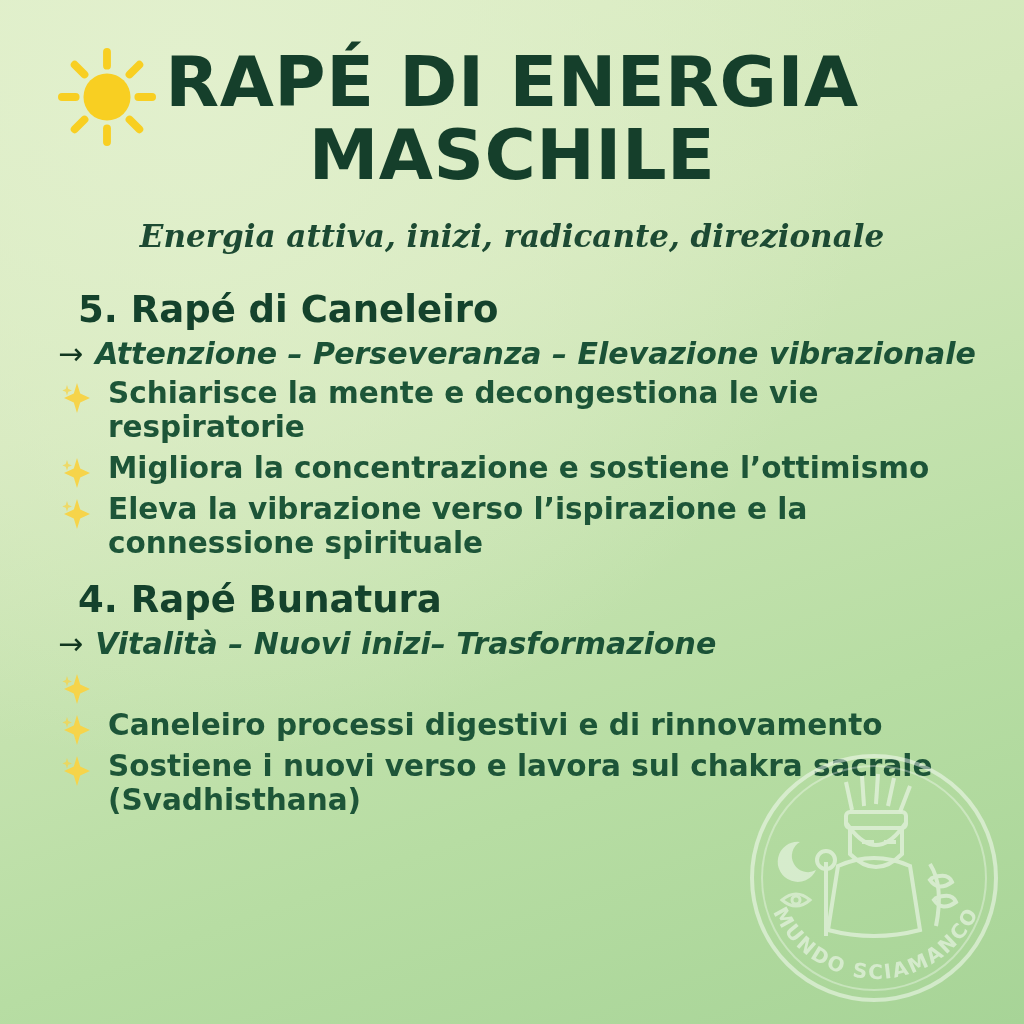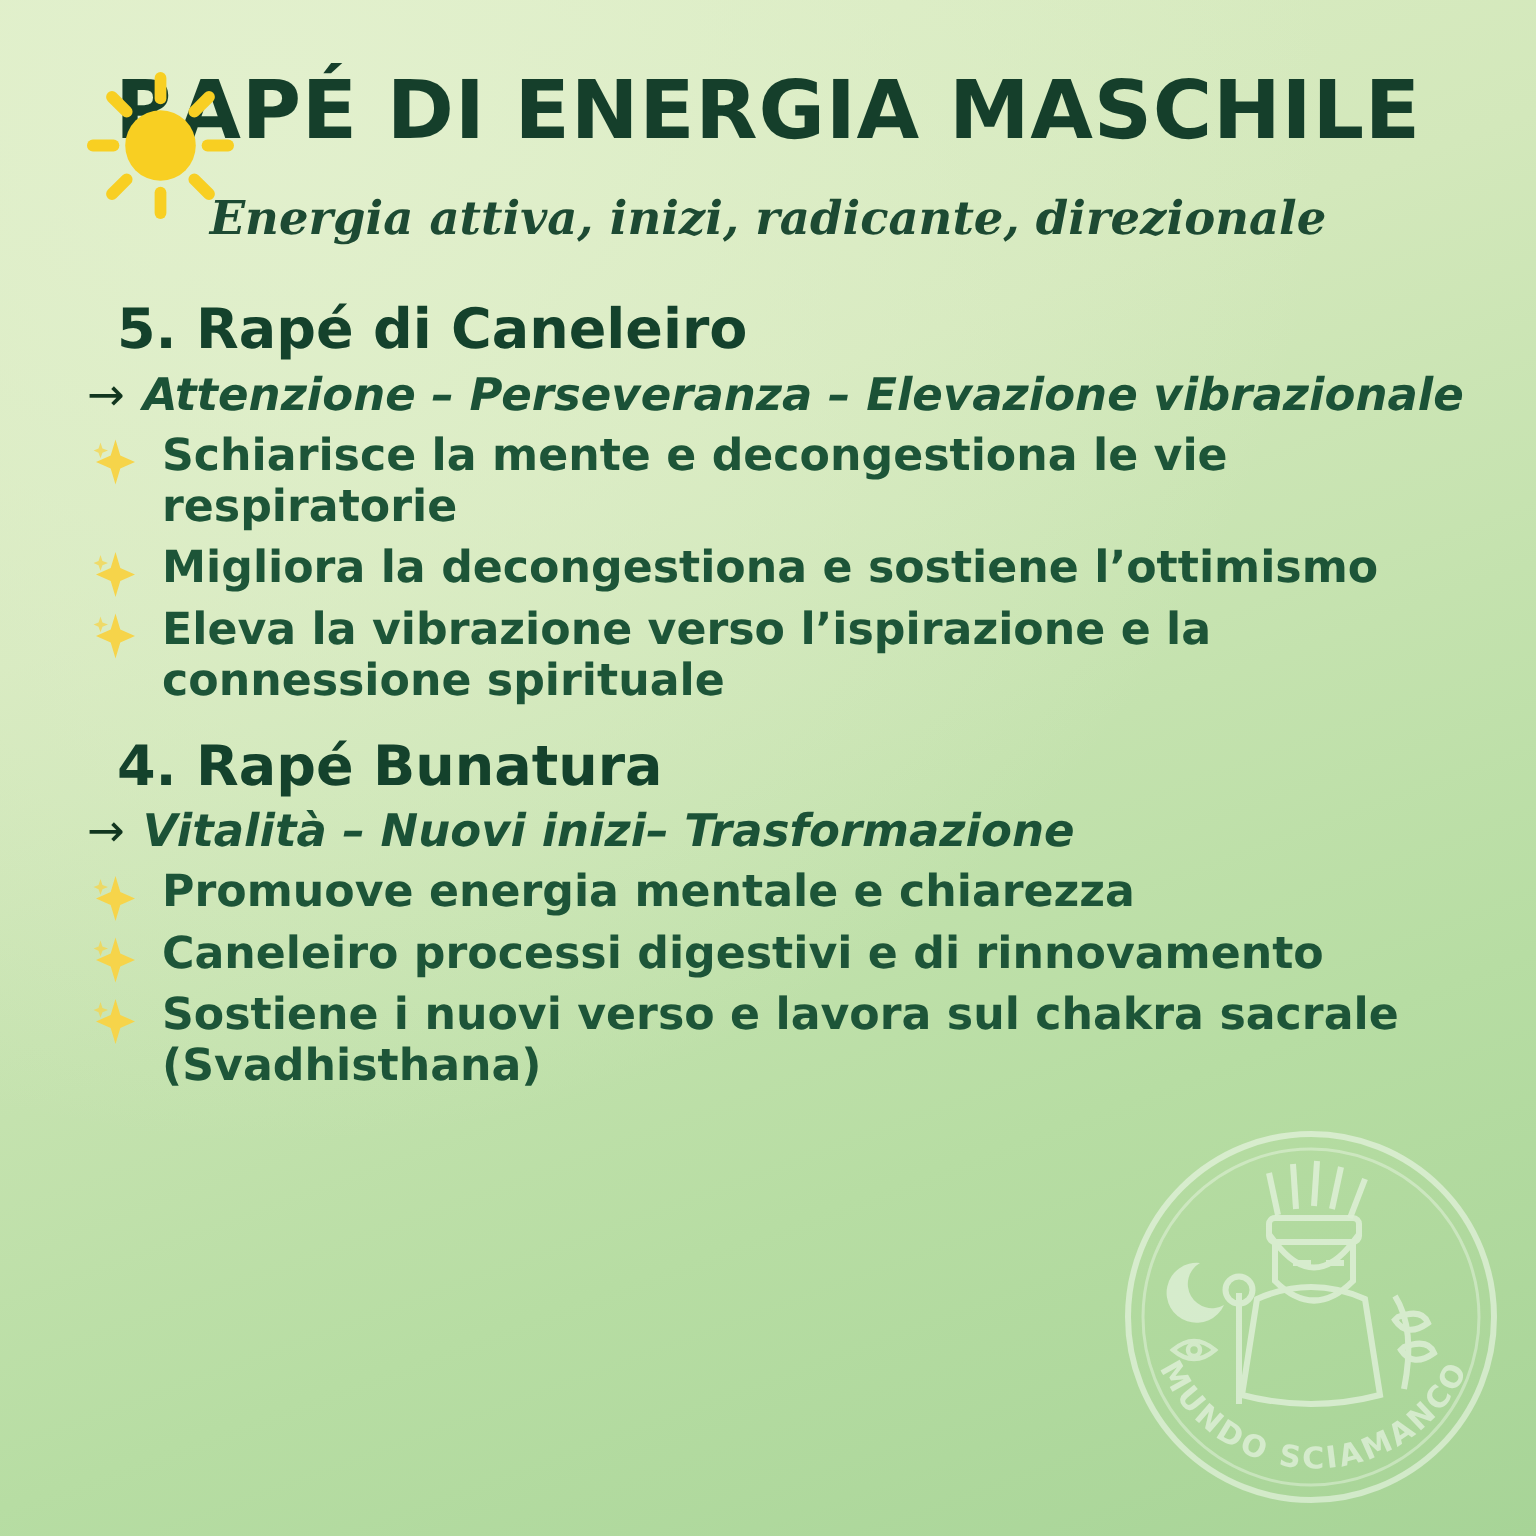--- a/index.html
+++ b/index.html
@@ -27,21 +27,21 @@
   
   .header {
     position: relative;
     padding: 46px 40px 0 40px;
     text-align: center;
   }
   .title {
     margin: 0;
     font-family: "DejaVu Sans", sans-serif;
     font-weight: 700;
-    font-size: 54px;
+    font-size: 70px;
     line-height: 1.04;
     letter-spacing: 0.5px;
     color: #153f2b;
     text-transform: uppercase;
   }
   .sun-icon {
     position: absolute;
     left: 58px;
     top: 48px;
     width: 98px;
@@ -172,21 +172,21 @@
             <path d="M15 2 L18.2 12.6 L28 17 L18.2 21.4 L15 32 L11.8 21.4 L2 17 L11.8 12.6 Z" fill="#f6d44a"></path>
             <path d="M5 4 L6.3 8 L10 9.4 L6.3 10.8 L5 14.5 L3.7 10.8 L0.4 9.4 L3.7 8 Z" fill="#f6d44a" opacity="0.75"></path>
           </svg>
           <span class="bullet-text">Schiarisce la mente e decongestiona le vie respiratorie</span>
         </li>
         <li>
           <svg class="spark-icon" viewBox="0 0 30 34">
             <path d="M15 2 L18.2 12.6 L28 17 L18.2 21.4 L15 32 L11.8 21.4 L2 17 L11.8 12.6 Z" fill="#f6d44a"></path>
             <path d="M5 4 L6.3 8 L10 9.4 L6.3 10.8 L5 14.5 L3.7 10.8 L0.4 9.4 L3.7 8 Z" fill="#f6d44a" opacity="0.75"></path>
           </svg>
-          <span class="bullet-text">Migliora la decongestiona e sostiene l’ottimismo</span>
+          <span class="bullet-text">Migliora la concentrazione e sostiene l’ottimismo</span>
         </li>
         <li>
           <svg class="spark-icon" viewBox="0 0 30 34">
             <path d="M15 2 L18.2 12.6 L28 17 L18.2 21.4 L15 32 L11.8 21.4 L2 17 L11.8 12.6 Z" fill="#f6d44a"></path>
             <path d="M5 4 L6.3 8 L10 9.4 L6.3 10.8 L5 14.5 L3.7 10.8 L0.4 9.4 L3.7 8 Z" fill="#f6d44a" opacity="0.75"></path>
           </svg>
           <span class="bullet-text">Eleva la vibrazione verso l’ispirazione e la connessione spirituale</span>
         </li>
       </ul>
     </div>
@@ -198,21 +198,20 @@
         <span class="arrow-icon">→</span>
         <span class="keyline-text">Vitalità – Nuovi inizi– Trasformazione</span>
       </div>
 
       <ul class="bullets">
         <li>
           <svg class="spark-icon" viewBox="0 0 30 34">
             <path d="M15 2 L18.2 12.6 L28 17 L18.2 21.4 L15 32 L11.8 21.4 L2 17 L11.8 12.6 Z" fill="#f6d44a"></path>
             <path d="M5 4 L6.3 8 L10 9.4 L6.3 10.8 L5 14.5 L3.7 10.8 L0.4 9.4 L3.7 8 Z" fill="#f6d44a" opacity="0.75"></path>
           </svg>
-          <span class="bullet-text">Promuove energia mentale e chiarezza</span>
         </li>
         <li>
           <svg class="spark-icon" viewBox="0 0 30 34">
             <path d="M15 2 L18.2 12.6 L28 17 L18.2 21.4 L15 32 L11.8 21.4 L2 17 L11.8 12.6 Z" fill="#f6d44a"></path>
             <path d="M5 4 L6.3 8 L10 9.4 L6.3 10.8 L5 14.5 L3.7 10.8 L0.4 9.4 L3.7 8 Z" fill="#f6d44a" opacity="0.75"></path>
           </svg>
           <span class="bullet-text">Caneleiro processi digestivi e di rinnovamento</span>
         </li>
         <li>
           <svg class="spark-icon" viewBox="0 0 30 34">

